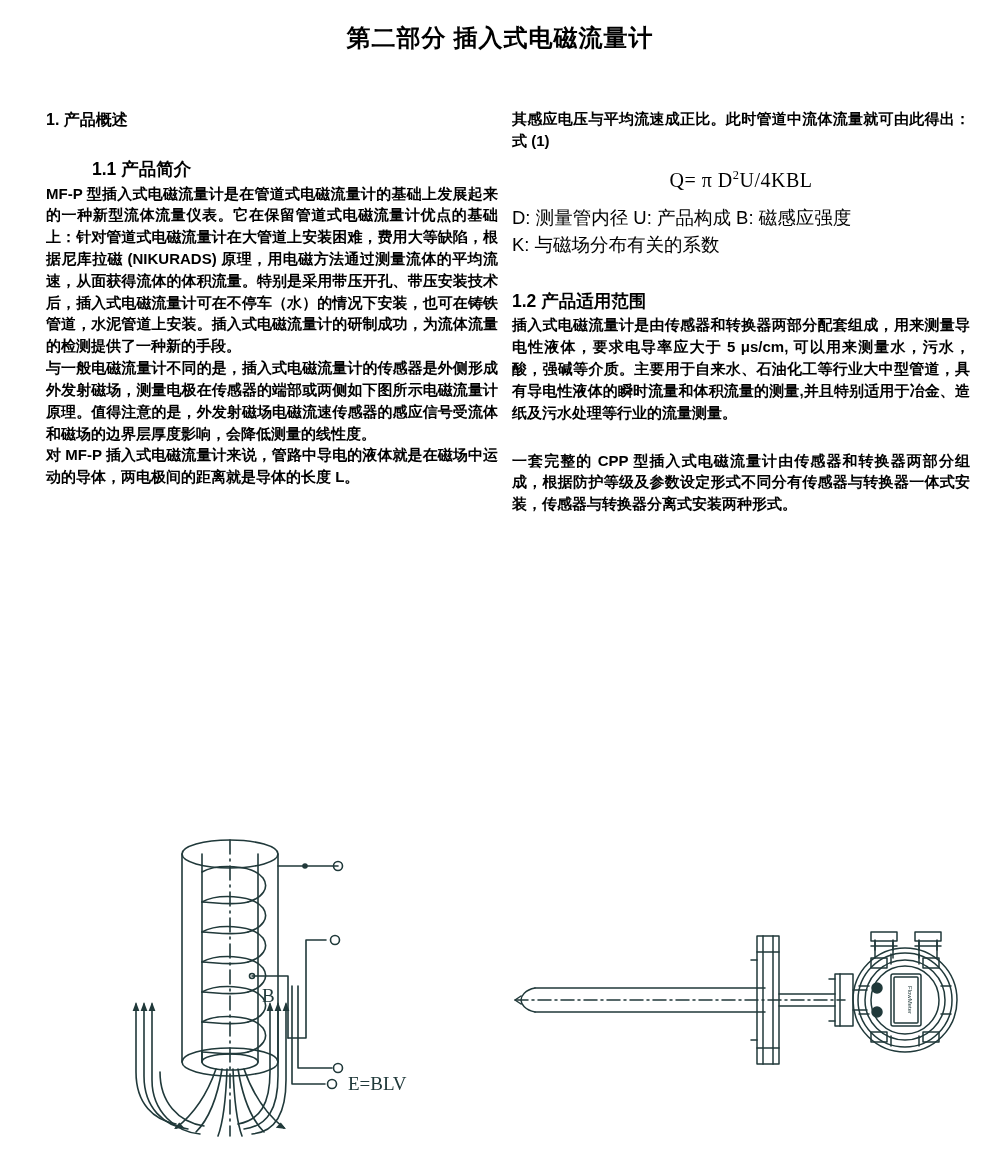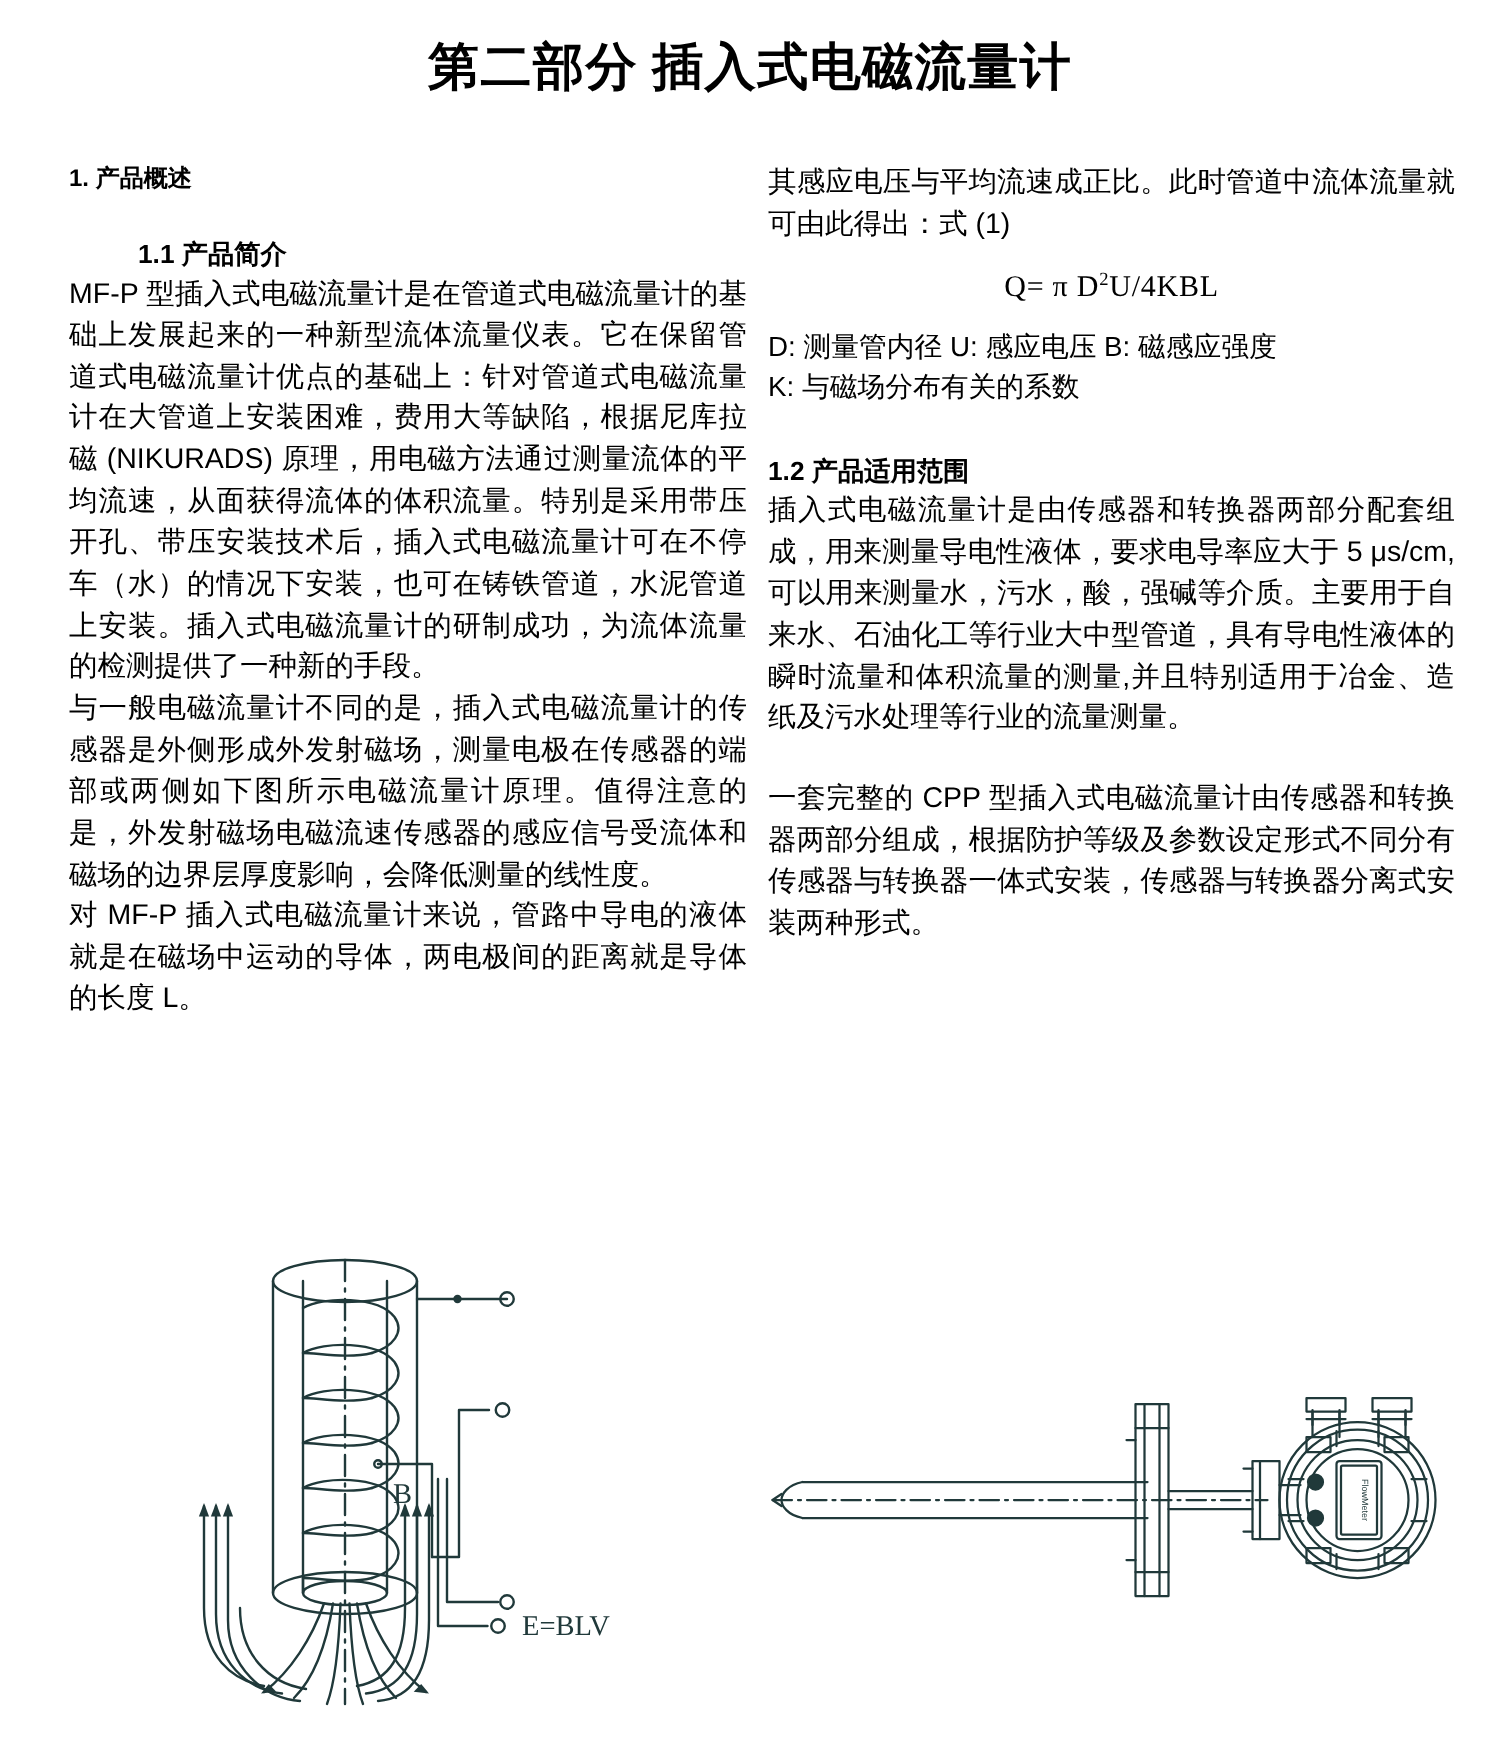--- a/index.html
+++ b/index.html
@@ -24,21 +24,21 @@
 
   
   .doc-title {
     position: absolute;
     top: 22px;
     left: 0;
     width: 1000px;
     text-align: center;
     font-family: "Liberation Serif", "DejaVu Serif", serif;
     font-weight: bold;
-    font-size: 34px;
+    font-size: 24px;
     letter-spacing: 1px;
     color: #000;
   }
 
   
   .col {
     position: absolute;
     top: 108px;
   }
   .col-left  { left: 46px;  width: 452px; }
@@ -52,27 +52,28 @@
   }
   .h3 {
     font-weight: bold;
     font-size: 17.5px;
     line-height: 1.45;
     margin: 0;
   }
   .h3.indent { padding-left: 46px; }
 
   p.body {
-    font-size: 19px;
+    font-size: 15px;
     line-height: 1.455;
     margin: 0;
     text-align: justify;
     text-justify: inter-character;
     word-break: break-all;
     letter-spacing: 0px;
+    font-weight: bold;
   }
   .spacer-md { height: 26px; }
   .spacer-lg { height: 30px; }
 
   .formula {
     font-family: "Liberation Serif", "DejaVu Serif", serif;
     font-size: 20px;
     text-align: center;
     padding: 16px 0 14px 0;
     letter-spacing: 0.5px;
@@ -131,21 +132,21 @@
   </div>
 
   <div class="col col-right">
 
     <p class="body">其感应电压与平均流速成正比。此时管道中流体流量就可由此得出：式 (1)</p>
 
     <div class="formula">
       <span>Q= π D</span><sup>2</sup><span>U/4KBL</span>
     </div>
 
-    <div class="legend-line">D: 测量管内径 U: 感应电压 B: 磁感应强度</div>
+    <div class="legend-line">D: 测量管内径 U: 产品构成 B: 磁感应强度</div>
     <div class="legend-line">K: 与磁场分布有关的系数</div>
 
     <div class="spacer-lg"></div>
 
     <div class="h3">1.2 产品适用范围</div>
 
     <p class="body">插入式电磁流量计是由传感器和转换器两部分配套组成，用来测量导电性液体，要求电导率应大于 5 μs/cm, 可以用来测量水，污水，酸，强碱等介质。主要用于自来水、石油化工等行业大中型管道，具有导电性液体的瞬时流量和体积流量的测量,并且特别适用于冶金、造纸及污水处理等行业的流量测量。</p>
 
     <div class="spacer-md"></div>
 

